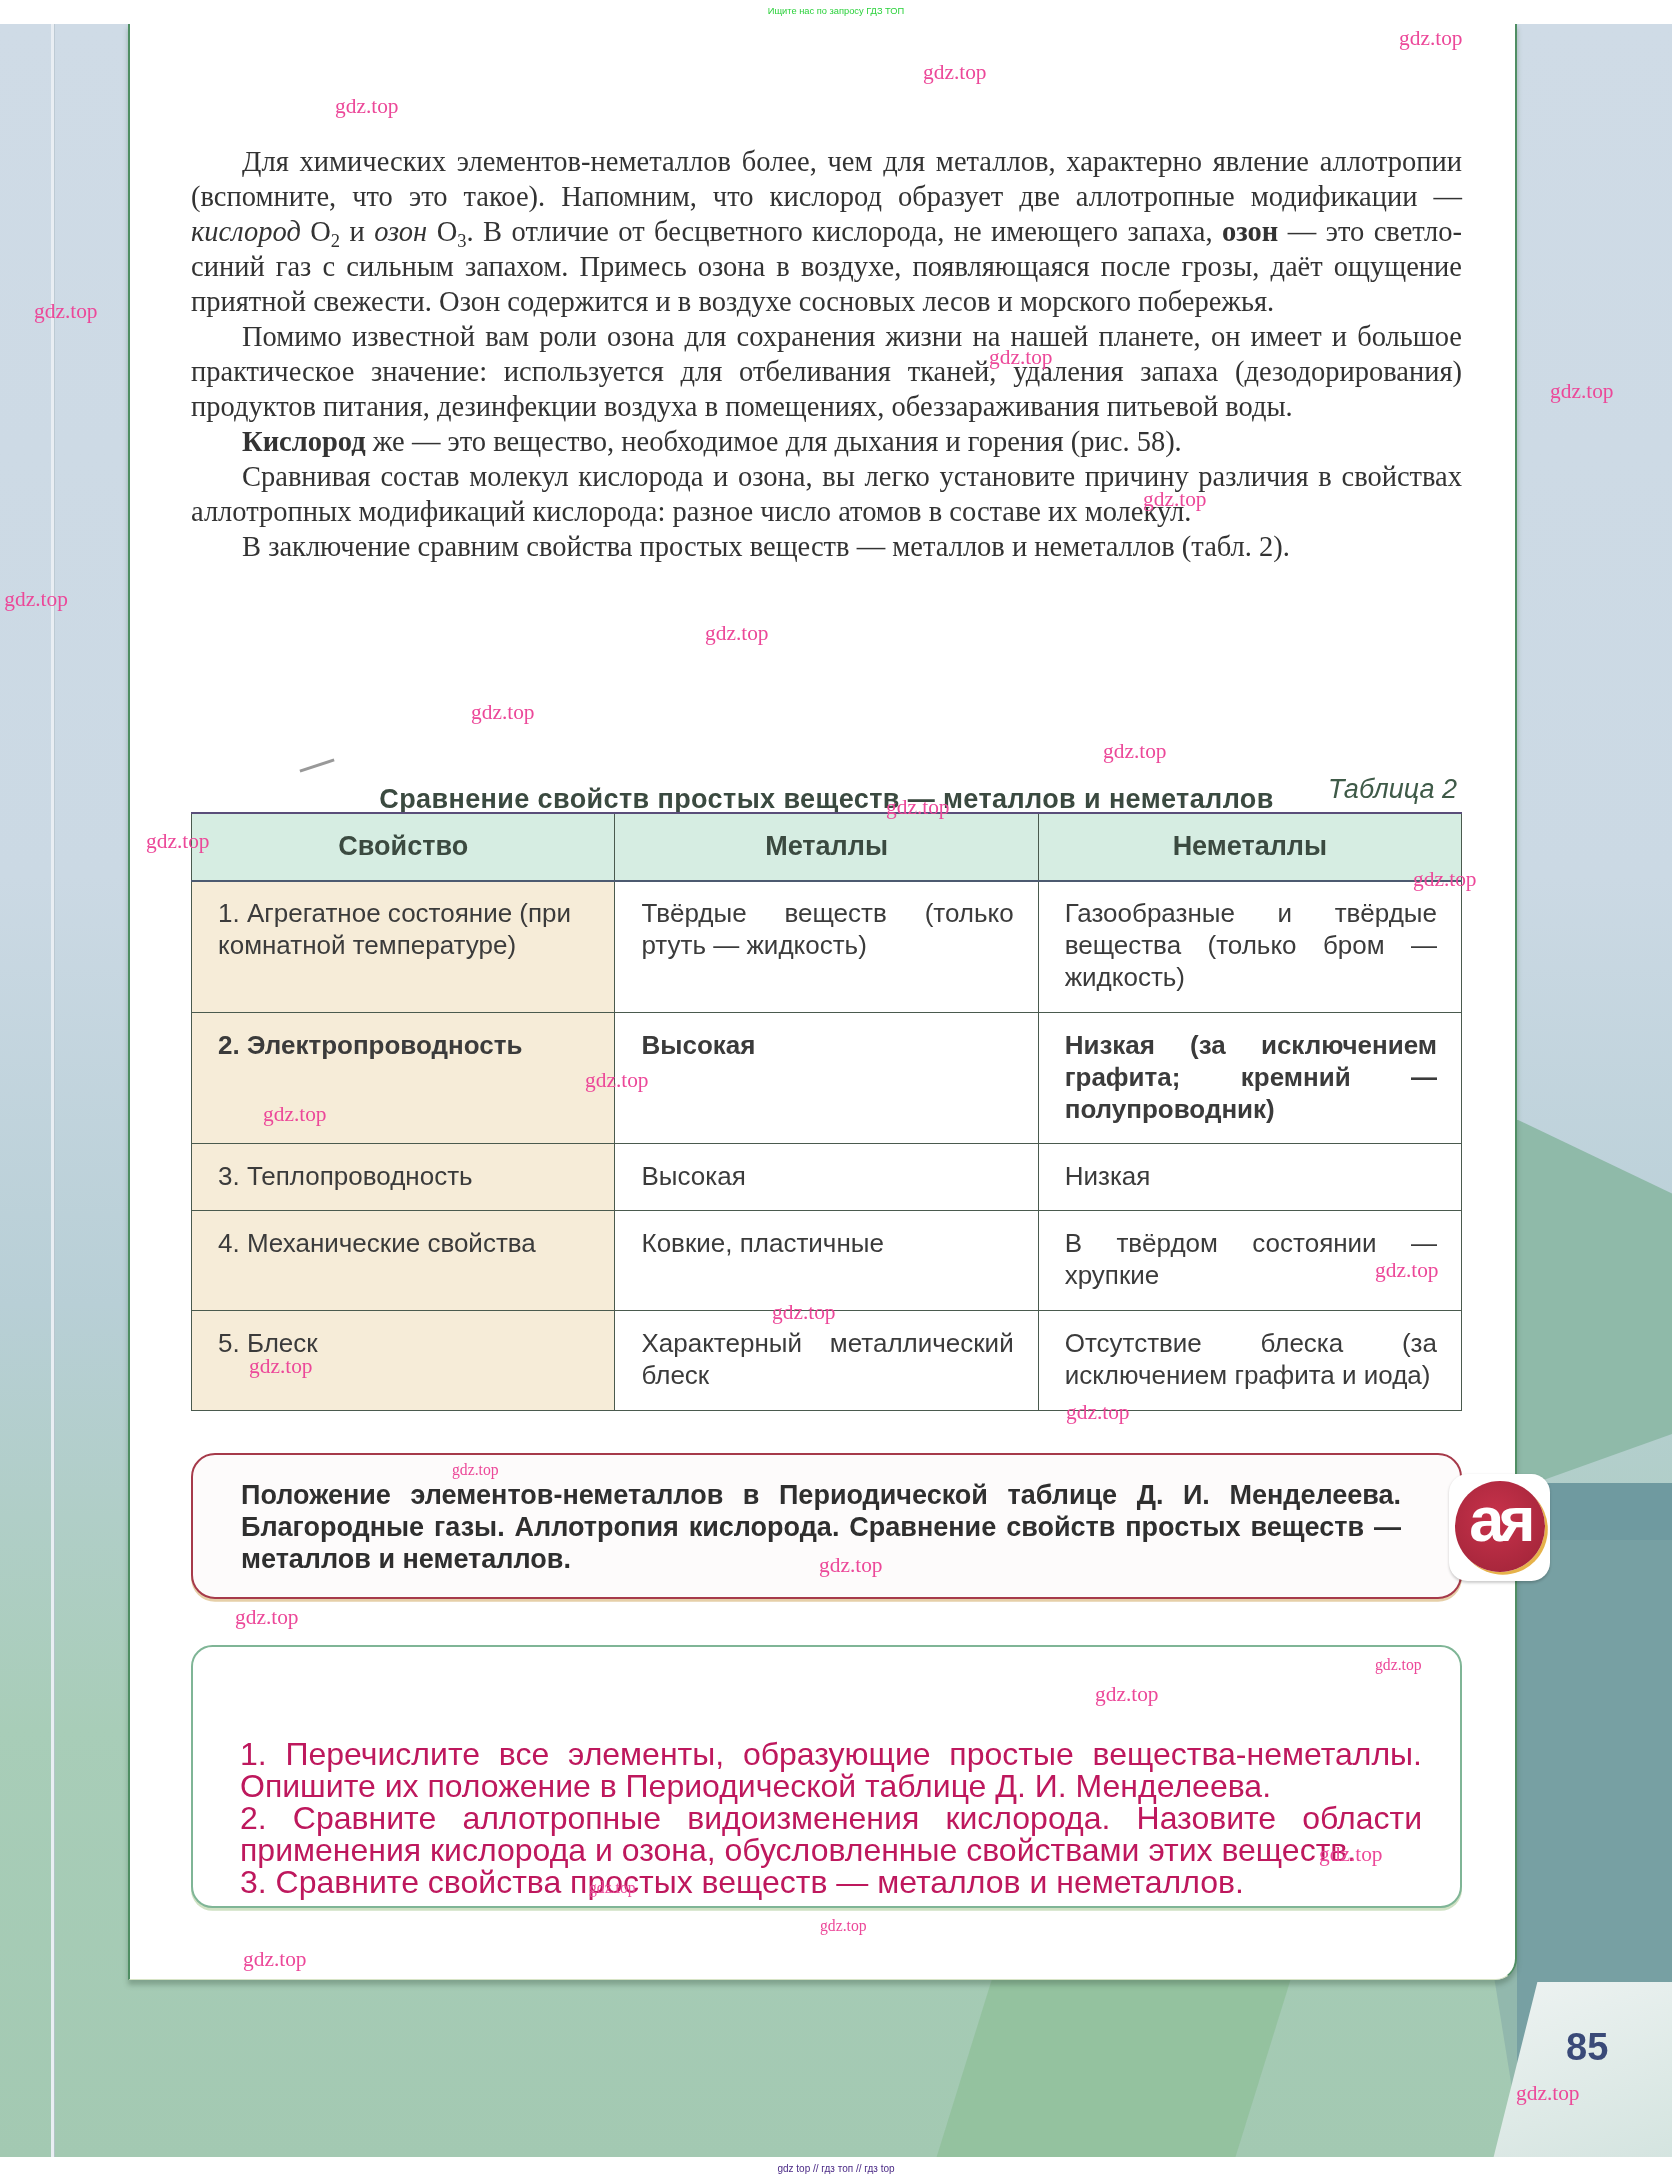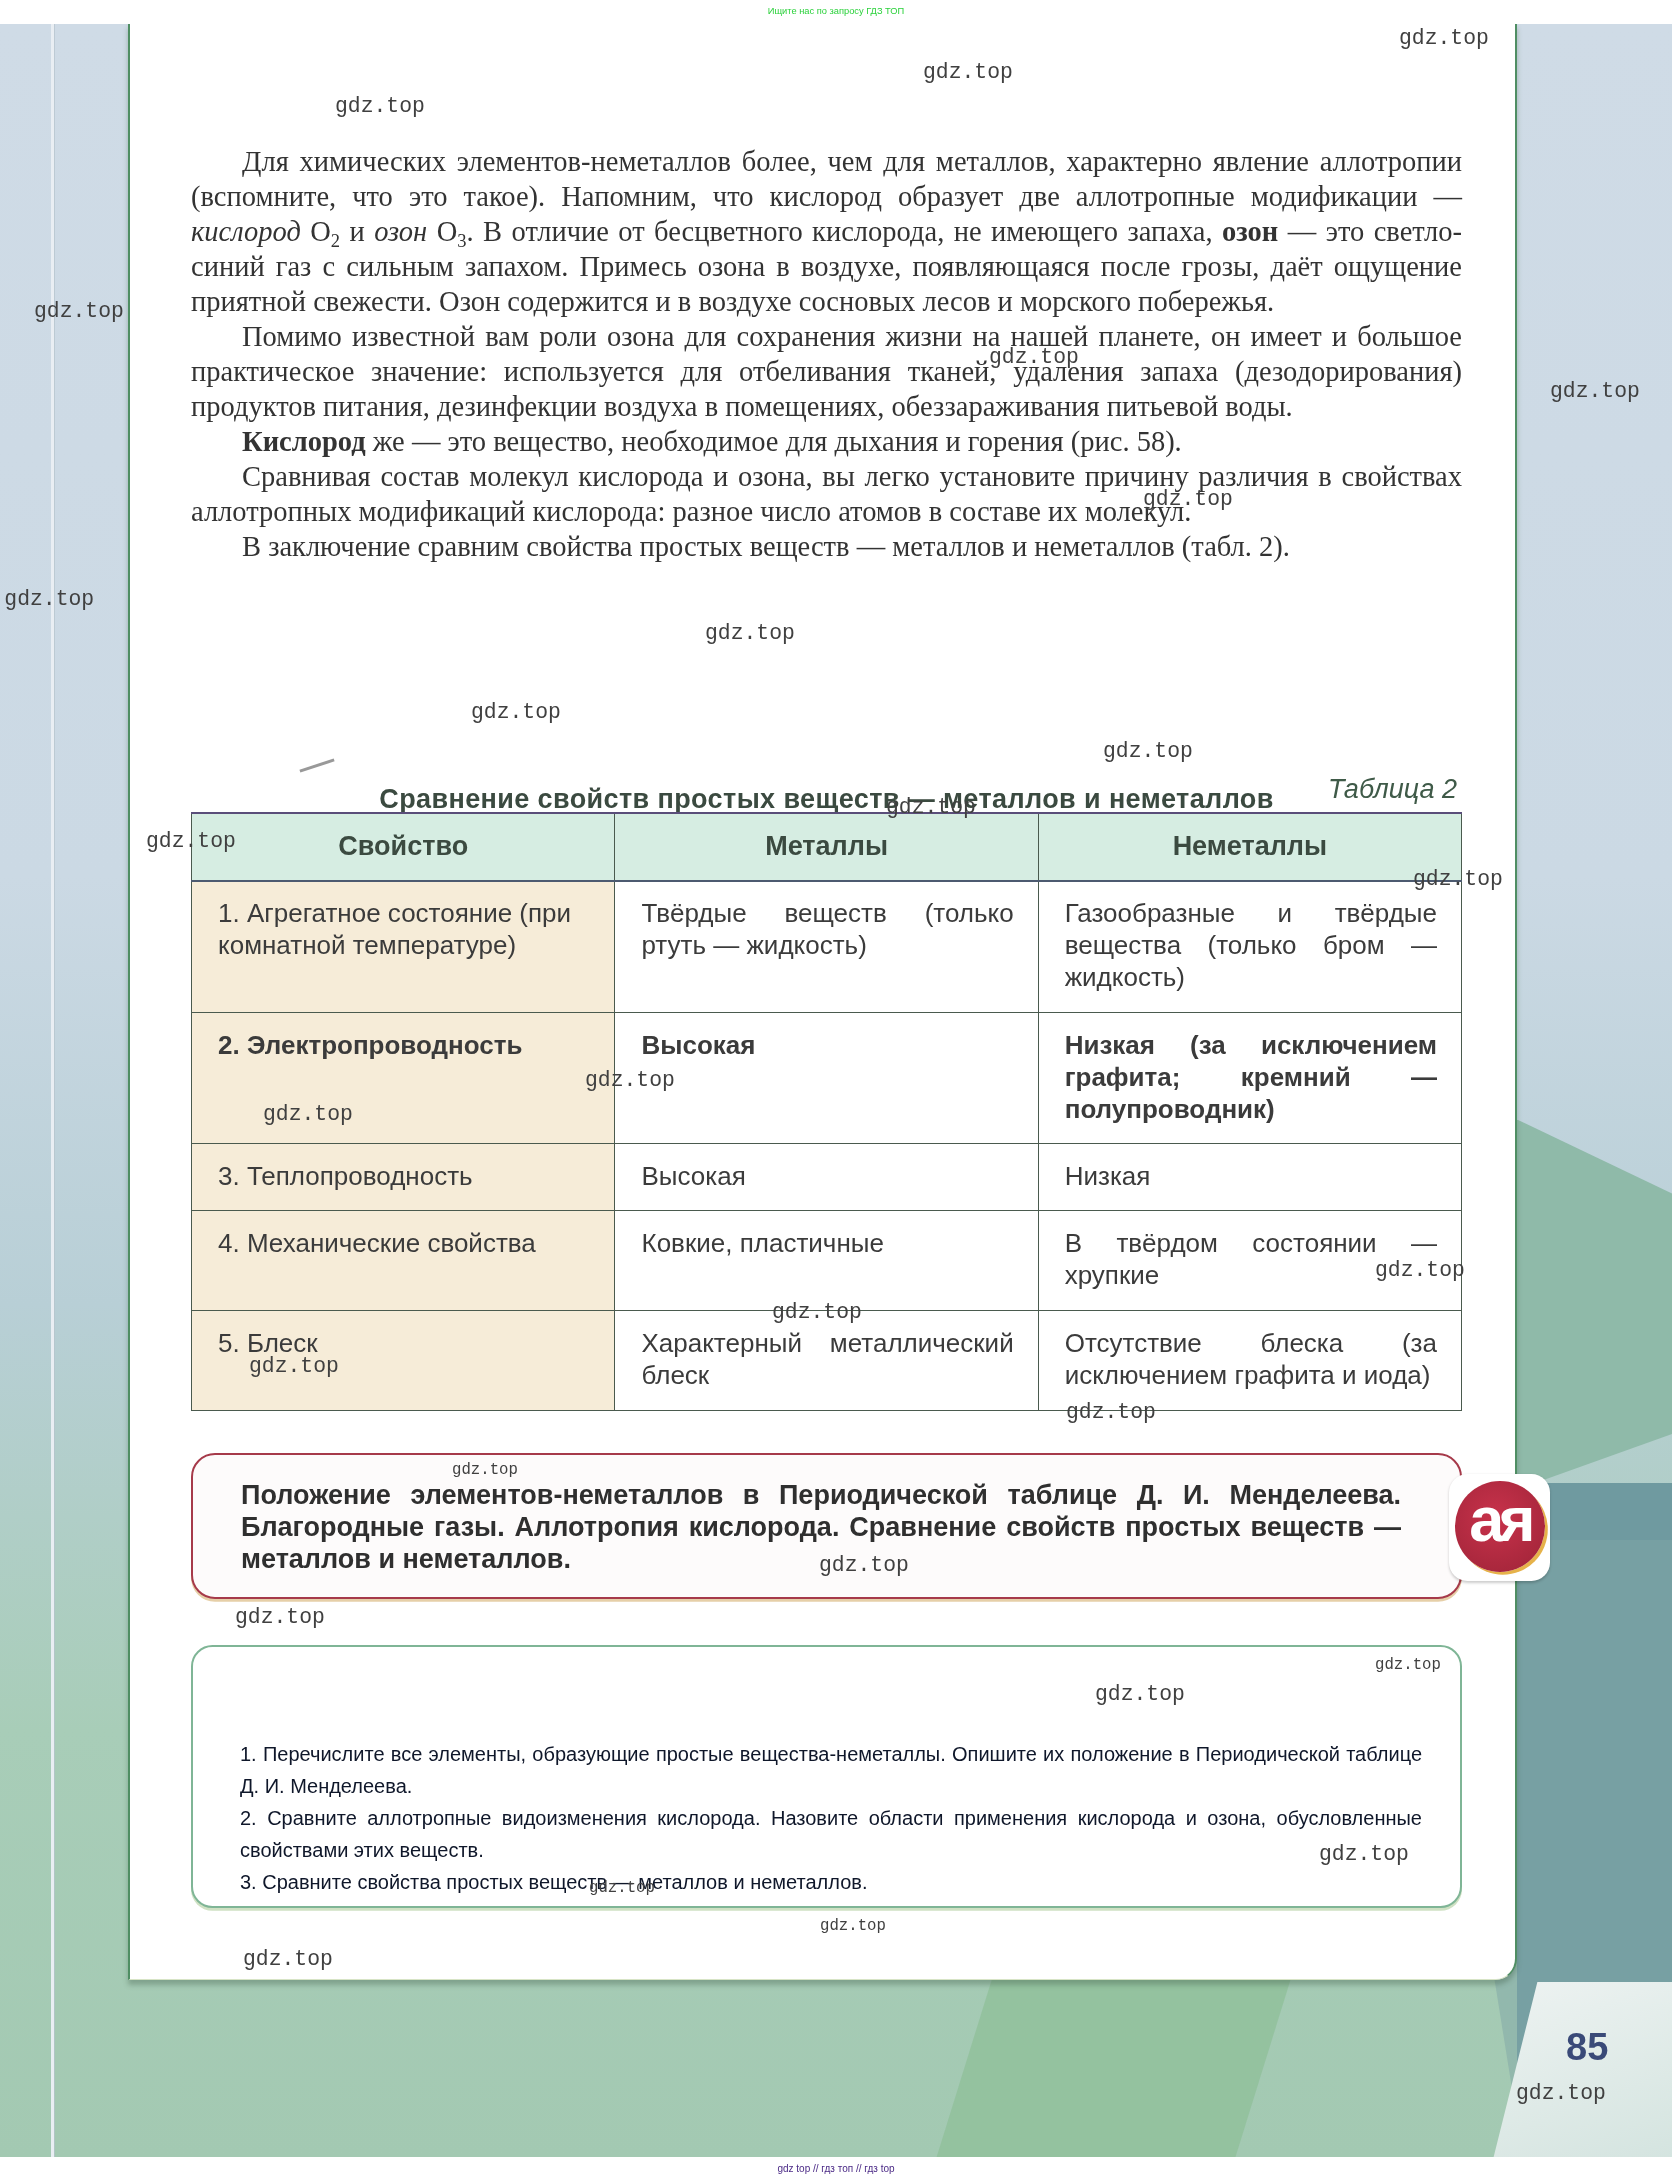--- a/index.html
+++ b/index.html
@@ -44,23 +44,23 @@
 
   .summary { position: absolute; left: 61px; top: 1429px; width: 1271px; height: 146px; border: 2.8px solid #a63a4a; border-radius: 24px; background: #fdfbfb; box-shadow: 0 2.8px 0 #e6cfa8; }
   .summary .text { position: absolute; left: 48px; top: 24px; width: 1160px; font-weight: bold; font-size: 27px; line-height: 32px; color: #2f2f2f; text-align: justify; }
   .logo { position: absolute; left: 1449px; top: 1450px; width: 101px; height: 107px; background: #fff; border-radius: 18.5px; box-shadow: 0 1.4px 2.8px rgba(0,0,0,.2); }
   .logo .disc { position: absolute; left: 5.7px; top: 7.1px; width: 90px; height: 91px; border-radius: 50%; background: radial-gradient(circle at 45% 40%, #c8324b, #9d2337); box-shadow: 2.8px 2.8px 0 #e6b24a; }
   .logo .glyph { position: absolute; left: 0; width: 100%; top: 13px; text-align: center; color: #fff; font-weight: bold; font-size: 63px; line-height: 64px; letter-spacing: -5.7px; }
 
   .check { position: absolute; left: 61px; top: 1621px; width: 1271px; height: 263px; border: 2.8px solid #7fb596; border-radius: 21.4px; background: #fff; box-shadow: 0 2.8px 0 #cfe1c3; overflow: hidden; }
   .check .tab { position: absolute; left: 0; top: 0; width: 513px; height: 57px; background: #6aa584; border-radius: 0 0 28.5px 0; }
   .check .tab span { position: absolute; left: 47px; top: 10px; font-size: 31px; font-weight: bold; color: #f3f7f3; text-shadow: 0 0 1.4px #c9e6c9; }
-  .check .questions { position: absolute; left: 47px; top: 91px; width: 1182px; font-size: 20px; line-height: 32px; color: #0f172a; text-align: justify; }
+  .check .questions { position: absolute; left: 47px; top: 91px; width: 1182px; font-size: 32px; line-height: 32px; color: #be185d; text-align: justify; }
 
-  .wm { position: absolute; font-family: Liberation Mono, monospace; font-size: 21.4px; color: #404040; white-space: nowrap; }
+  .wm { position: absolute; font-family: Liberation Serif, serif; font-size: 21.4px; color: #ec4899; white-space: nowrap; }
   .wm.small { font-size: 15.7px; }
 
   .bottom-strip { position: absolute; left: 0; top: 2157px; width: 1672px; height: 26px; background: #fff; }
   .bottom-strip .footer { position: absolute; left: 0; width: 100%; top: 5.7px; text-align: center; font-size: 10px; color: #4b2a86; }
 </style>
 </head>
 <body>
 
 <div class="top-strip">
   <div class="promo">Ищите нас по запросу ГДЗ ТОП</div>

